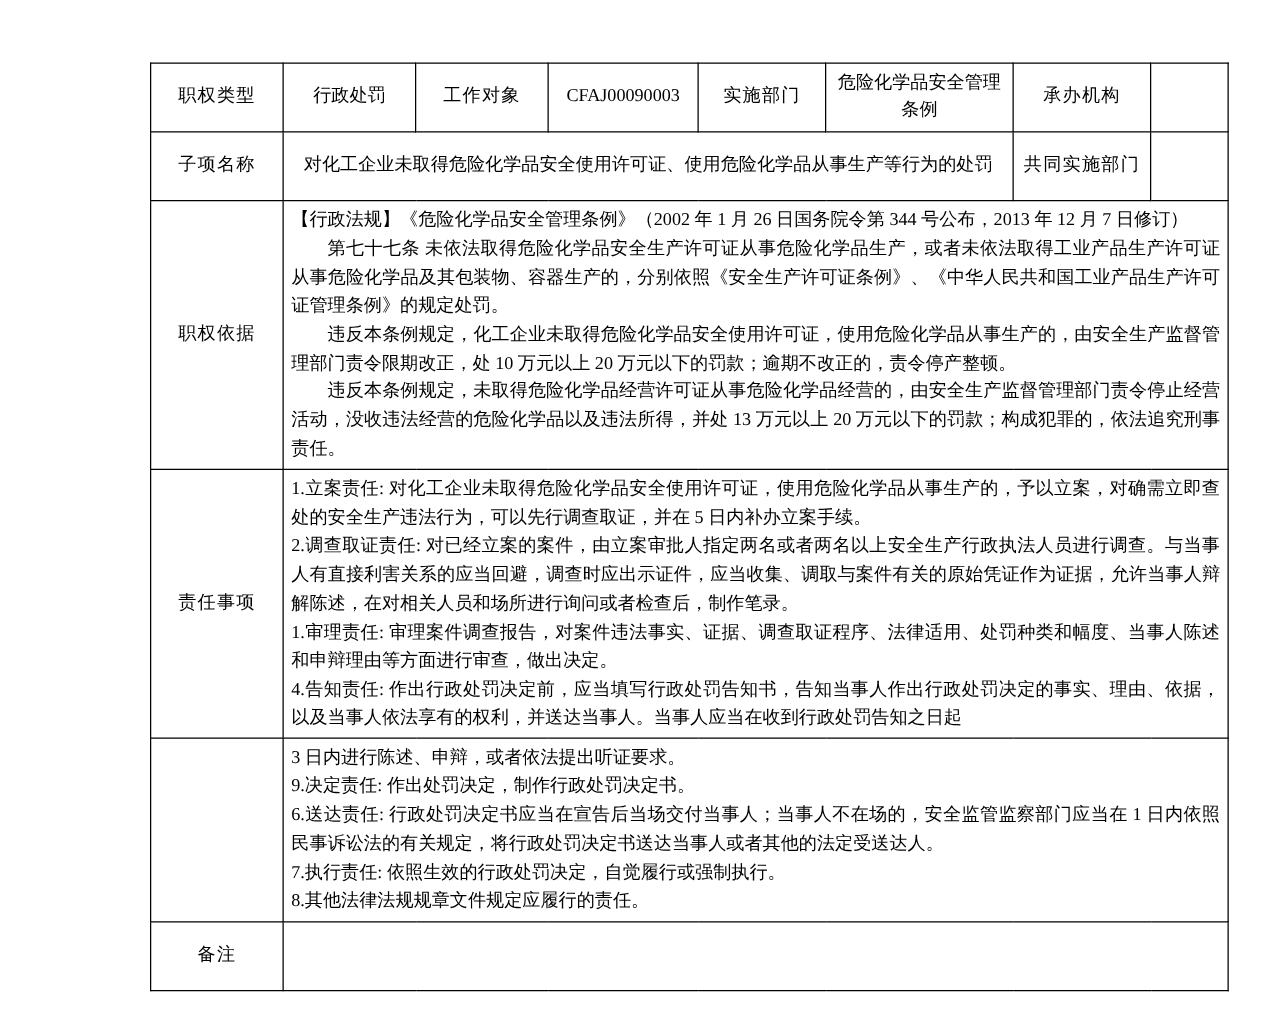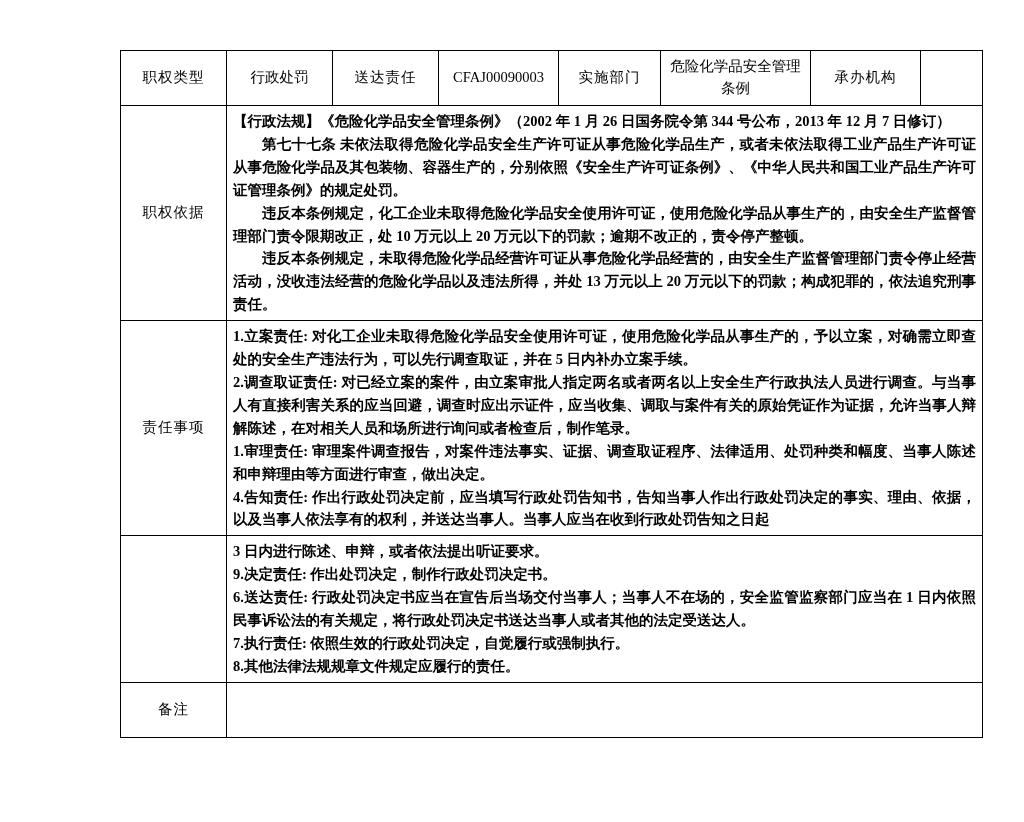--- a/index.html
+++ b/index.html
@@ -43,21 +43,20 @@
   }
   td.body {
     text-align: justify;
     vertical-align: top;
     padding: 6px 8px;
   }
   td.body p {
     margin: 0;
     text-indent: 0;
     line-height: 1.58;
-    font-weight: bold;
   }
   td.body p.indent {
     text-indent: 2em;
   }
   .tall {
     height: 46px;
   }
   .two-line {
     line-height: 1.45;
   }
@@ -74,25 +73,31 @@
       <col style="width:120px">
       <col style="width:102px">
       <col style="width:150px">
       <col style="width:110px">
       <col style="width:62px">
     </colgroup>
     <tbody>
       <tr>
         <td class="label tall">职权类型</td>
         <td class="center">行政处罚</td>
-        <td class="label">送达责任</td>
+        <td class="label">工作对象</td>
         <td class="center">CFAJ00090003</td>
         <td class="label">实施部门</td>
         <td class="center two-line">危险化学品安全管理条例</td>
         <td class="label">承办机构</td>
+        <td class="center"></td>
+      </tr>
+      <tr>
+        <td class="label tall">子项名称</td>
+        <td class="center" colspan="5">对化工企业未取得危险化学品安全使用许可证、使用危险化学品从事生产等行为的处罚</td>
+        <td class="label">共同实施部门</td>
         <td class="center"></td>
       </tr>
       <tr>
         <td class="label">职权依据</td>
         <td class="body" colspan="7">
           <p>【行政法规】《危险化学品安全管理条例》（2002 年 1 月 26 日国务院令第 344 号公布，2013 年 12 月 7 日修订）</p>
           <p class="indent">第七十七条 未依法取得危险化学品安全生产许可证从事危险化学品生产，或者未依法取得工业产品生产许可证从事危险化学品及其包装物、容器生产的，分别依照《安全生产许可证条例》、《中华人民共和国工业产品生产许可证管理条例》的规定处罚。</p>
           <p class="indent">违反本条例规定，化工企业未取得危险化学品安全使用许可证，使用危险化学品从事生产的，由安全生产监督管理部门责令限期改正，处 10 万元以上 20 万元以下的罚款；逾期不改正的，责令停产整顿。</p>
           <p class="indent">违反本条例规定，未取得危险化学品经营许可证从事危险化学品经营的，由安全生产监督管理部门责令停止经营活动，没收违法经营的危险化学品以及违法所得，并处 13 万元以上 20 万元以下的罚款；构成犯罪的，依法追究刑事责任。</p>
         </td>

